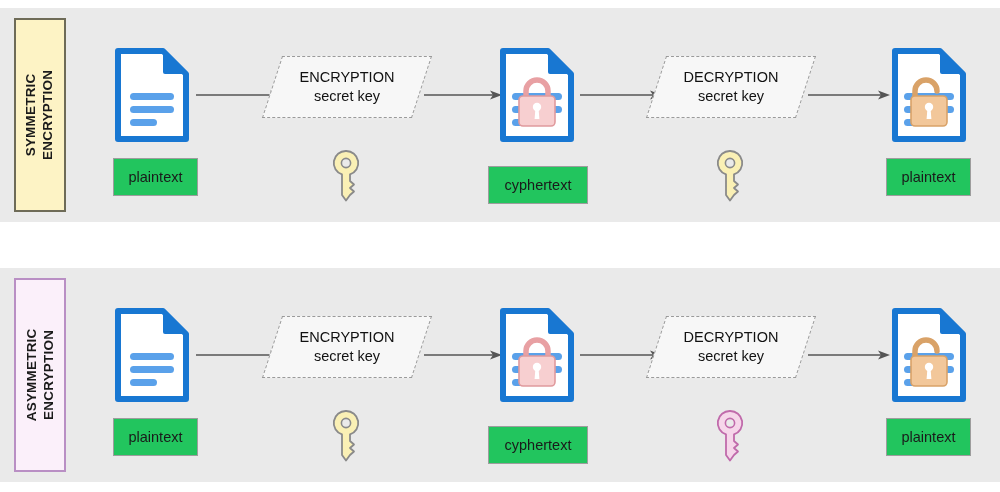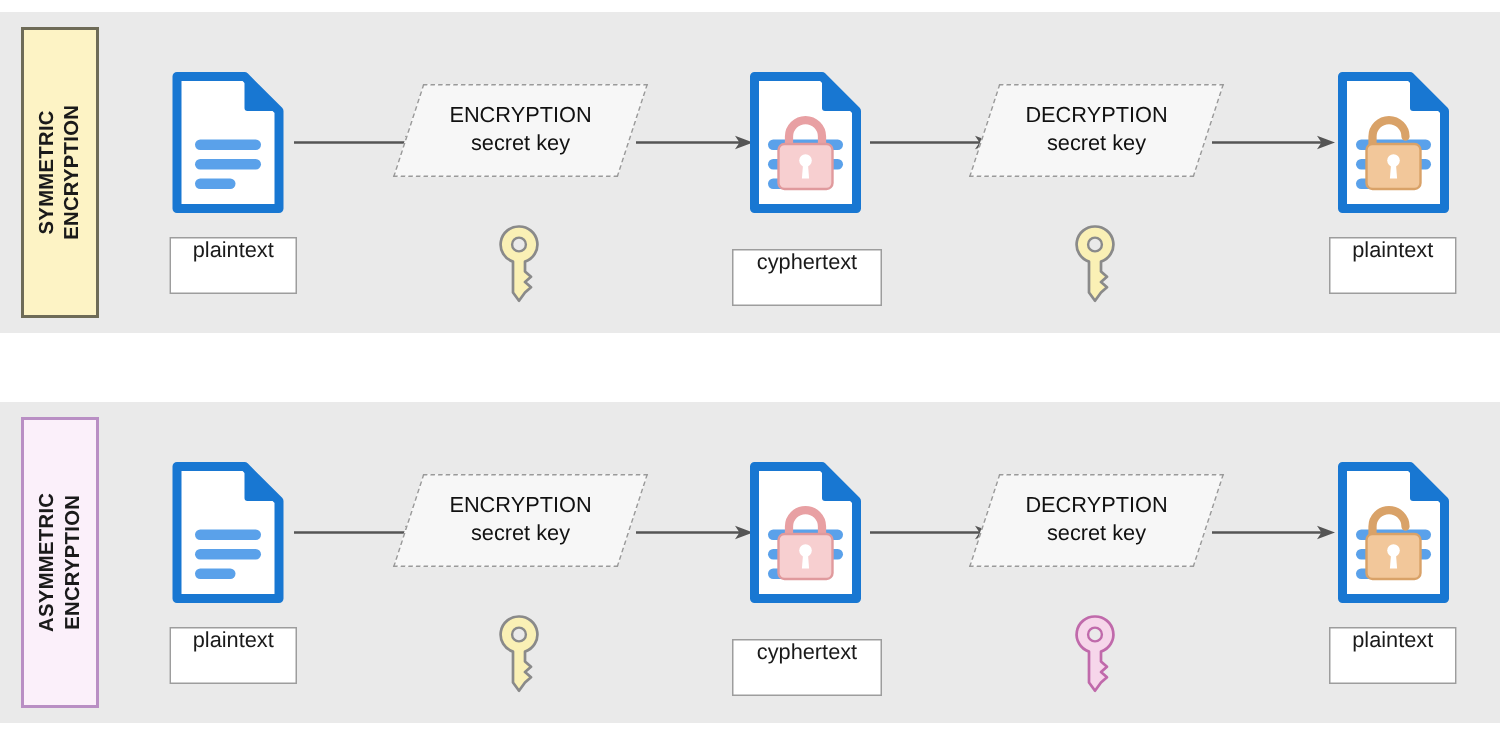--- a/index.html
+++ b/index.html
@@ -43,25 +43,25 @@
   #side-label-asymmetric{background:#fbf0fa;border:2px solid #b98fc4;}
 
   
   .doc-wrap{position:absolute;}
   .doc-wrap svg{display:block;}
 
   
   .chip{
     position:absolute;
     box-sizing:border-box;
-    background:#ffffff;
+    background:#22c55e;
     border:1px solid #9d9d9d;
     color:#1a1a1a;
     font-size:14.5px;
-    display:flex;align-items:flex-start;justify-content:center;
+    display:flex;align-items:center;justify-content:center;
     height:38px;
     white-space:nowrap;
   }
 
   
   .para{
     position:absolute;
     width:150px;height:62px;
   }
   .para .skew{

